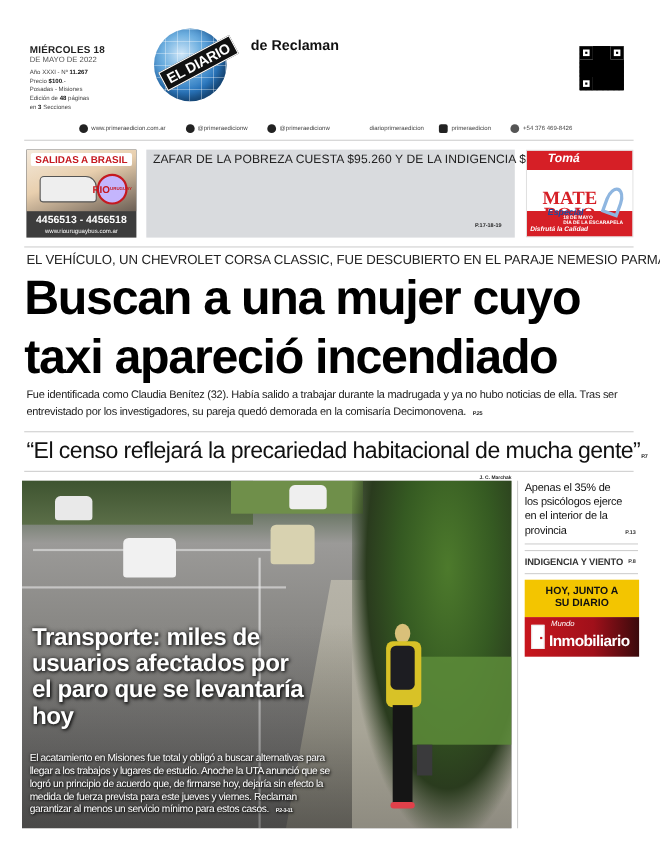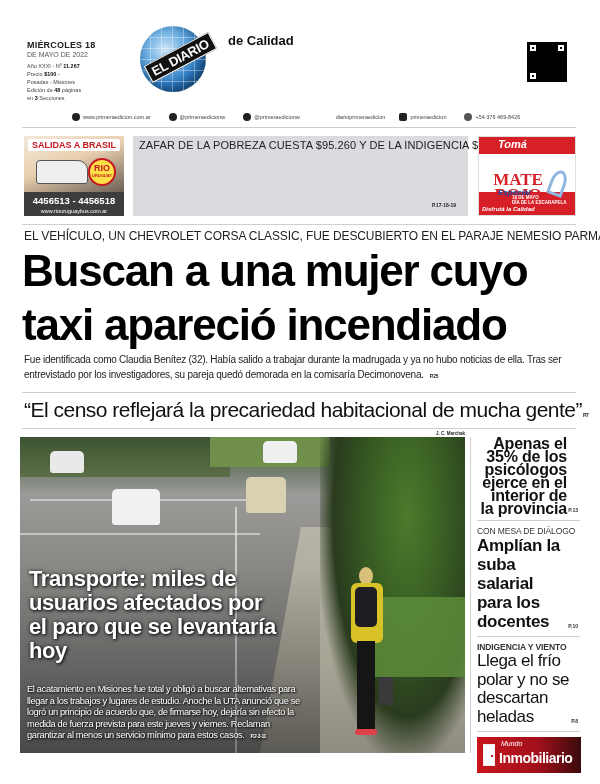--- a/index.html
+++ b/index.html
@@ -52,22 +52,22 @@
 
   
   .ad-brasil { position: absolute; left: 24px; top: 136px; width: 100px; height: 80px; background: #3d3d3d; overflow: hidden; padding-left: 12px; }
   .ad-brasil .sky { position: absolute; left: 0; top: 0; width: 100%; height: 56px;
     background: linear-gradient(160deg, #f4eadc 0%, #e8cfae 45%, #6b5f55 100%); }
   .ad-brasil .title { position: absolute; left: 4px; top: 3px; right: 4px; text-align: center; font-weight: bold;
     font-size: 9px; color: #c51920; background: #fff; border-radius: 2px; padding: 1px 0; }
   .ad-brasil .bus { position: absolute; left: 12px; top: 24px; width: 52px; height: 24px; background: #eee;
     border-radius: 4px 10px 3px 3px; border: 1px solid #555; }
   .ad-brasil .rio { position: absolute; left: 64px; top: 22px; width: 28px; height: 28px; border-radius: 50%;
-    background: #fde047; border: 2px solid #c51920; color: #c51920; font-weight: bold; font-size: 9px;
-    display: flex; flex-direction: column; align-items: center; justify-content: center; line-height: 8px; }
+    background: #c4b5fd; border: 2px solid #c51920; color: #c51920; font-weight: bold; font-size: 9px;
+    display: flex; flex-direction: row; align-items: center; justify-content: center; line-height: 8px; }
   .ad-brasil .rio small { font-size: 4px; }
   .ad-brasil .phones { position: absolute; left: 0; bottom: 10px; width: 100%; text-align: center; color: #fff;
     font-weight: bold; font-size: 9.5px; }
   .ad-brasil .web { position: absolute; left: 0; bottom: 2px; width: 100%; text-align: center; color: #fff; font-size: 5.5px; }
 
   .lead-box { position: absolute; left: 133px; top: 136px; width: 335px; height: 80px; background: #d9dbde; padding: 3px 6px; }
   .lead-kicker { font-size: 11px; color: #222; text-align: center; letter-spacing: 0.1px; white-space: nowrap; }
   .lead-headline { font-weight: bold; font-size: 25px; line-height: 29px; color: #000; letter-spacing: -0.6px; margin-top: 1px; }
   .lead-page { position: absolute; right: 12px; bottom: 8px; font-size: 5px; font-weight: bold; color: #222; }
 
@@ -122,21 +122,21 @@
   .photo-headline { position: absolute; left: 29px; top: 567px; width: 250px; font-weight: bold; font-size: 22px;
     line-height: 24px; color: #fff; letter-spacing: -0.4px; text-shadow: 1px 1px 3px rgba(0,0,0,0.85), 0 0 4px rgba(0,0,0,0.6); }
   .photo-body { position: absolute; left: 27px; top: 684px; width: 280px; font-size: 9.3px; line-height: 11.6px; color: #fff;
     letter-spacing: -0.35px; text-shadow: 1px 1px 2px rgba(0,0,0,0.9), 0 0 3px rgba(0,0,0,0.7); }
   .photo-body .page-ref { color: #fff; font-size: 5px; }
 
   
   .sidebar { position: absolute; left: 470px; top: 437px; width: 110px; border-left: 1px solid #cfcfcf; padding-left: 6px; height: 316px; }
   .side-item { position: relative; }
   .side-rule { height: 1px; background: #cfcfcf; margin: 5px 0 5px 0; }
-  .side-headline-sm { font-weight: bold; font-size: 16px; line-height: 13px; color: #111; letter-spacing: -0.2px; text-align: right; }
+  .side-headline-sm { font-weight: normal; font-size: 10px; line-height: 13px; color: #111; letter-spacing: -0.2px; }
   .side-kicker { font-size: 8.5px; color: #333; letter-spacing: -0.1px; white-space: nowrap; }
   .side-kicker.bold { font-weight: bold; }
   .side-headline-lg { font-weight: bold; font-size: 17px; line-height: 19px; color: #111; letter-spacing: -0.3px; }
   .side-headline-md { font-size: 17px; line-height: 18.5px; color: #111; letter-spacing: -0.4px; }
   .side-page { position: absolute; right: 2px; bottom: 2px; font-size: 5px; font-weight: bold; color: #333; }
 
   .promo { margin-top: 2px; width: 104px; height: 70px; }
   .promo-top { height: 34px; background: #f3c500; text-align: center; font-weight: bold; font-size: 9.5px; line-height: 11px;
     color: #111; padding-top: 5px; }
   .promo-bottom { height: 36px; background: linear-gradient(90deg, #c8161d 0%, #a0101a 60%, #3a0a0c 100%); position: relative; }
@@ -159,21 +159,21 @@
       <div class="edition-line"><span>Edición de </span><b>48</b><span> páginas</span></div>
       <div class="edition-line"><span>en </span><b>3</b><span> Secciones</span></div>
     </div>
   </div>
 
   <div class="logo">
     <div class="globe">
         <div class="globe-grid"></div>
       </div>
     <div class="el-diario">EL DIARIO</div>
-    <div class="de-misiones">de Calidad</div>
+    <div class="de-misiones">de Reclaman</div>
   </div>
 
   <div class="qr">
     <div class="qr-fill"></div>
     <div class="qr-corner" style="left:0;top:0;"></div>
     <div class="qr-corner" style="right:0;top:0;"></div>
     <div class="qr-corner" style="left:0;bottom:0;"></div>
   </div>
 </header>
 
@@ -269,32 +269,30 @@
 </figure>
 <h2 class="photo-headline">Transporte: miles de usuarios afectados por el paro que se levantaría hoy</h2>
 <p class="photo-body"><span>El acatamiento en Misiones fue total y obligó a buscar alternativas para llegar a los trabajos y lugares de estudio. Anoche la UTA anunció que se logró un principio de acuerdo que, de firmarse hoy, dejaría sin efecto la medida de fuerza prevista para este jueves y viernes. Reclaman garantizar al menos un servicio mínimo para estos casos.</span><span class="page-ref">P.2-3-11</span></p>
 
 <aside class="sidebar">
   <article class="side-item">
     <div class="side-headline-sm" style="width:90px;">Apenas el 35% de los psicólogos ejerce en el interior de la provincia</div>
     <span class="side-page">P.13</span>
   </article>
   <div class="side-rule"></div>
-  <article class="side-item">
-    <div class="side-kicker">CON MESA DE DIÁLOGO</div>
-    <div class="side-headline-lg" style="width:90px;">Amplían la suba salarial para los docentes</div>
-    <span class="side-page">P.10</span>
-  </article>
   <div class="side-rule"></div>
   <article class="side-item">
     <div class="side-kicker bold">INDIGENCIA Y VIENTO</div>
-    <div class="side-headline-md" style="width:96px;">Llega el frío polar y no se descartan heladas</div>
     <span class="side-page">P.8</span>
   </article>
   <div class="side-rule"></div>
   <div class="promo">
+    <div class="promo-top">
+      <div>HOY, JUNTO A</div>
+      <div>SU DIARIO</div>
+    </div>
     <div class="promo-bottom">
       <div class="promo-door"></div>
       <div class="promo-mundo">Mundo</div>
       <div class="promo-inmo">Inmobiliario</div>
     </div>
   </div>
 </aside>
 
 </body></html>

